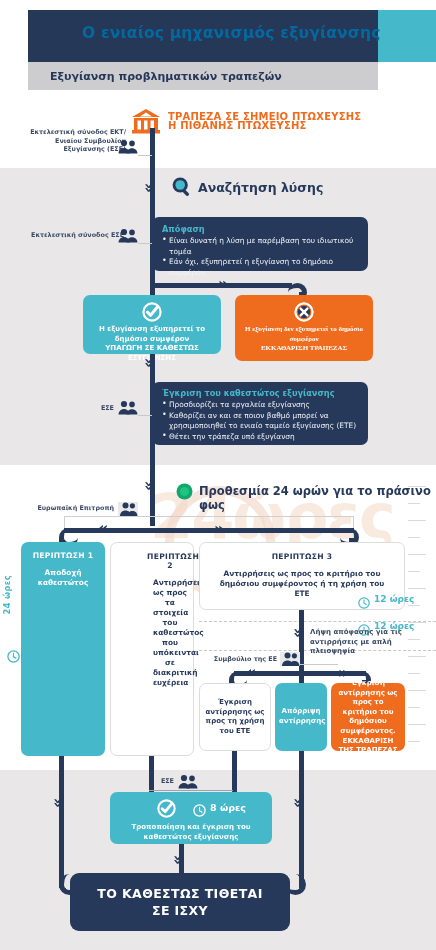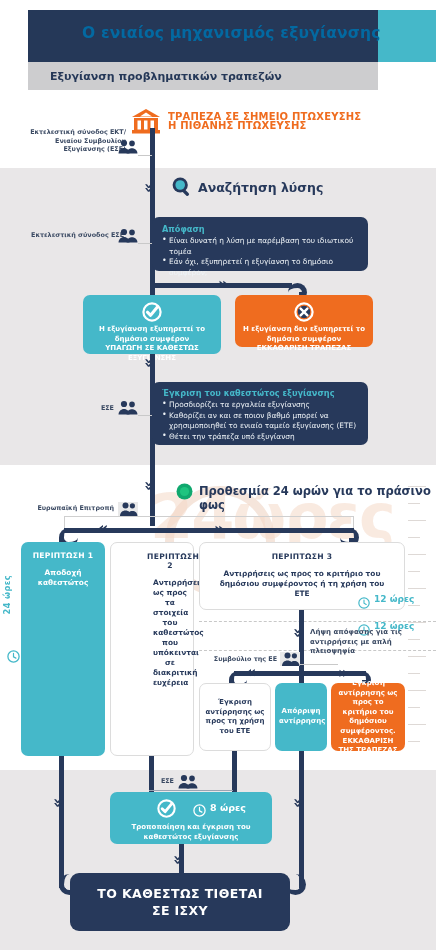--- a/index.html
+++ b/index.html
@@ -233,21 +233,21 @@
         <circle cx="10" cy="10" r="8.6" fill="none" stroke="#ffffff" stroke-width="2.2"></circle>
         <path d="M5.4 10.2 L8.6 13.3 L15.6 4.8" fill="none" stroke="#ffffff" stroke-width="3" stroke-linecap="round" stroke-linejoin="round"></path>
       </svg>
     </div>
     <div class="res-t" style="position:absolute;left:6px;right:6px;top:30px;">
       <div>Η εξυγίανση εξυπηρετεί το δημόσιο συμφέρον</div>
       <div>ΥΠΑΓΩΓΗ ΣΕ ΚΑΘΕΣΤΩΣ ΕΞΥΓΙΑΝΣΗΣ</div>
     </div>
   </div>
 
-  <div class="box box-orange" style="left:235px;top:295px;width:138px;height:52px;">
+  <div class="box box-orange" style="left:235px;top:295px;width:138px;height:66px;font-family:Liberation Serif, serif;">
     <div style="position:absolute;left:50%;top:7px;transform:translateX(-50%);">
       <svg width="20" height="20" viewBox="0 0 20 20">
         <circle cx="10" cy="10" r="8.6" fill="none" stroke="#ffffff" stroke-width="2.2"></circle>
         <circle cx="10" cy="10" r="6.2" fill="#27395b"></circle>
         <path d="M6.6 6.6 L13.4 13.4 M13.4 6.6 L6.6 13.4" stroke="#ffffff" stroke-width="2.4" stroke-linecap="round"></path>
       </svg>
     </div>
     <div class="res-t" style="position:absolute;left:6px;right:6px;top:30px;">
       <div>Η εξυγίανση δεν εξυπηρετεί το δημόσιο συμφέρον</div>
       <div>ΕΚΚΑΘΑΡΙΣΗ ΤΡΑΠΕΖΑΣ</div>

